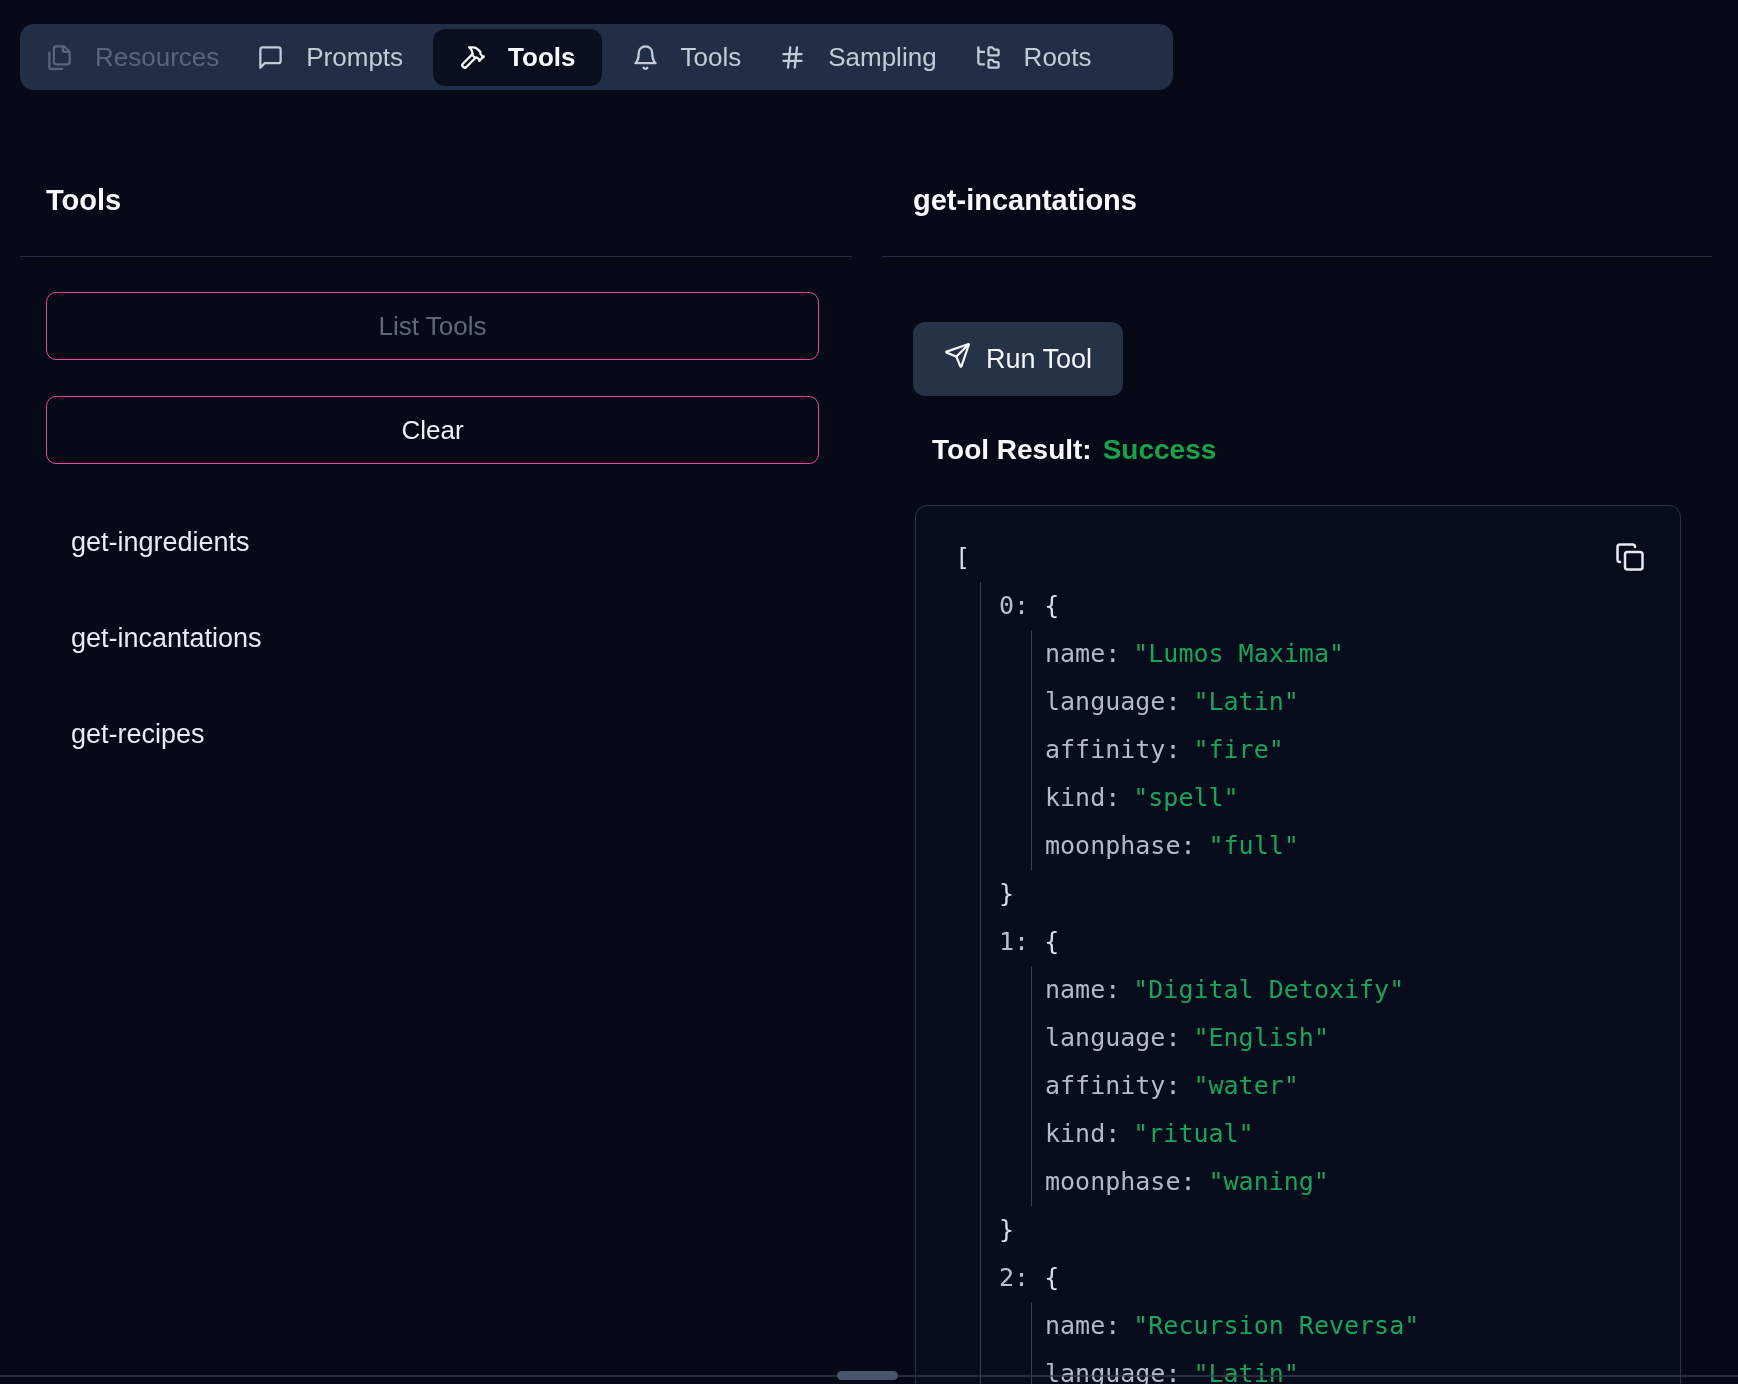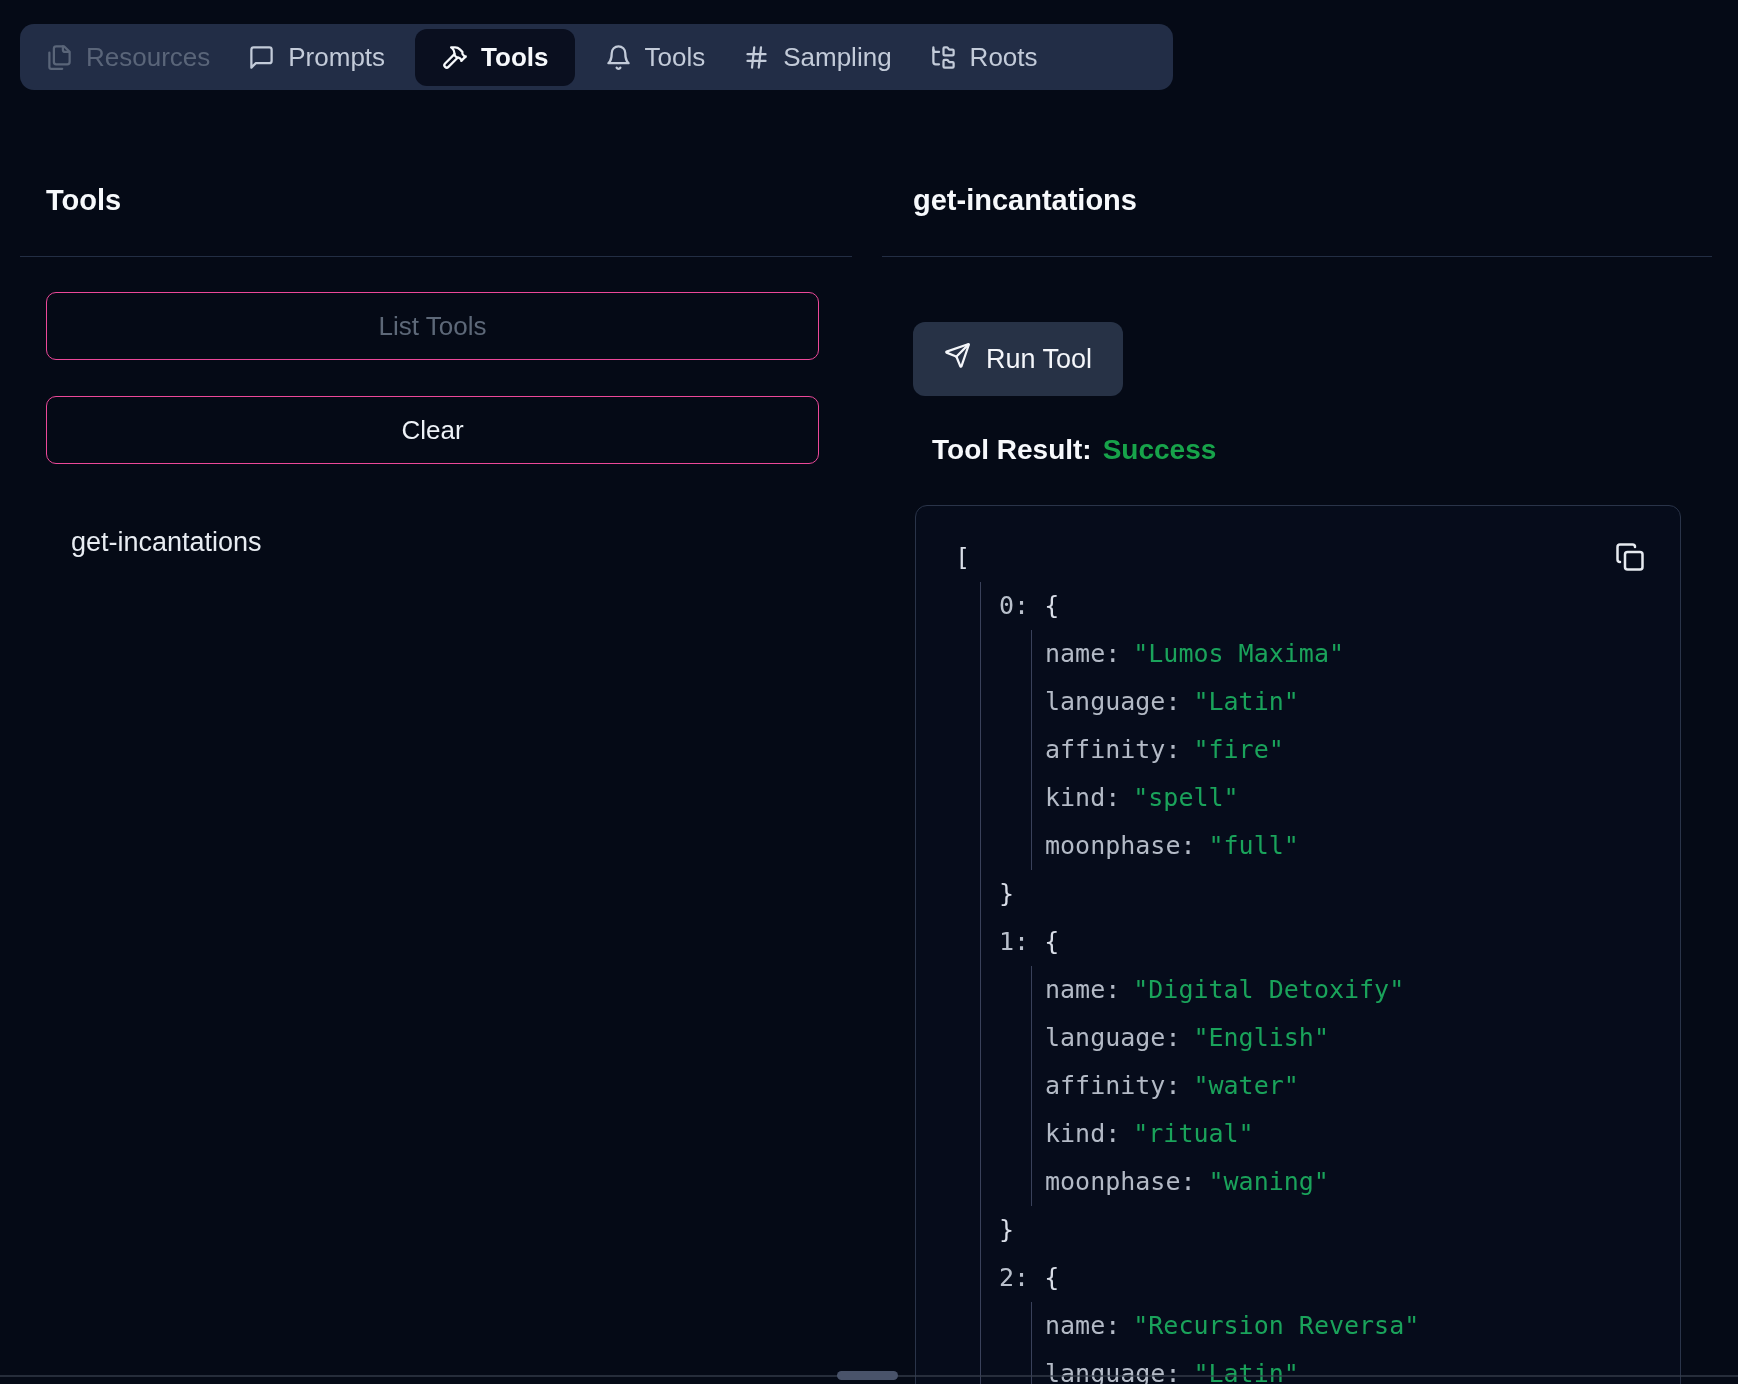--- a/index.html
+++ b/index.html
@@ -14,21 +14,21 @@
 
   
   .navbar {
     position: absolute; left: 20px; top: 24px;
     width: 1153px; height: 66px;
     background: #222d46; border-radius: 14px;
     display: flex; align-items: center;
     padding: 0 26px; gap: 38px;
   }
   .nav-item {
-    display: flex; align-items: center; gap: 13px;
+    display: flex; align-items: center; gap: 22px;
     font-size: 26px; color: #c3cbd9; cursor: pointer; white-space: nowrap; text-align: right;
   }
   .nav-item .nicon { display: flex; align-items: center; }
   .nav-item svg { width: 27px; height: 27px; stroke: currentColor; fill: none;
                   stroke-width: 2; stroke-linecap: round; stroke-linejoin: round; }
   .nav-item.disabled { color: #5a6579; }
   .nav-item.active {
     background: #0a0f1f; color: #f7f9fc; font-weight: 700;
     border-radius: 12px; padding: 13px 26px; margin: 0 -8px;
   }
@@ -166,21 +166,23 @@
         <span>Roots</span>
       </div>
     </nav>
 
   <section>
     <h2 class="panel-title" style="left:46px">Tools</h2>
     <div class="divider left"></div>
     <button class="btn list-tools">List Tools</button>
     <button class="btn clear">Clear</button>
     <div class="tool-list" id="tool-list">
+        <div class="tool-item">get-ingredients</div>
         <div class="tool-item">get-incantations</div>
+        <div class="tool-item">get-recipes</div>
       </div>
   </section>
 
   <div class="panel-resizer"></div>
 
   <section>
     <h2 class="panel-title" style="left:913px">get-incantations</h2>
     <div class="divider right"></div>
 
     <button class="run-tool">

